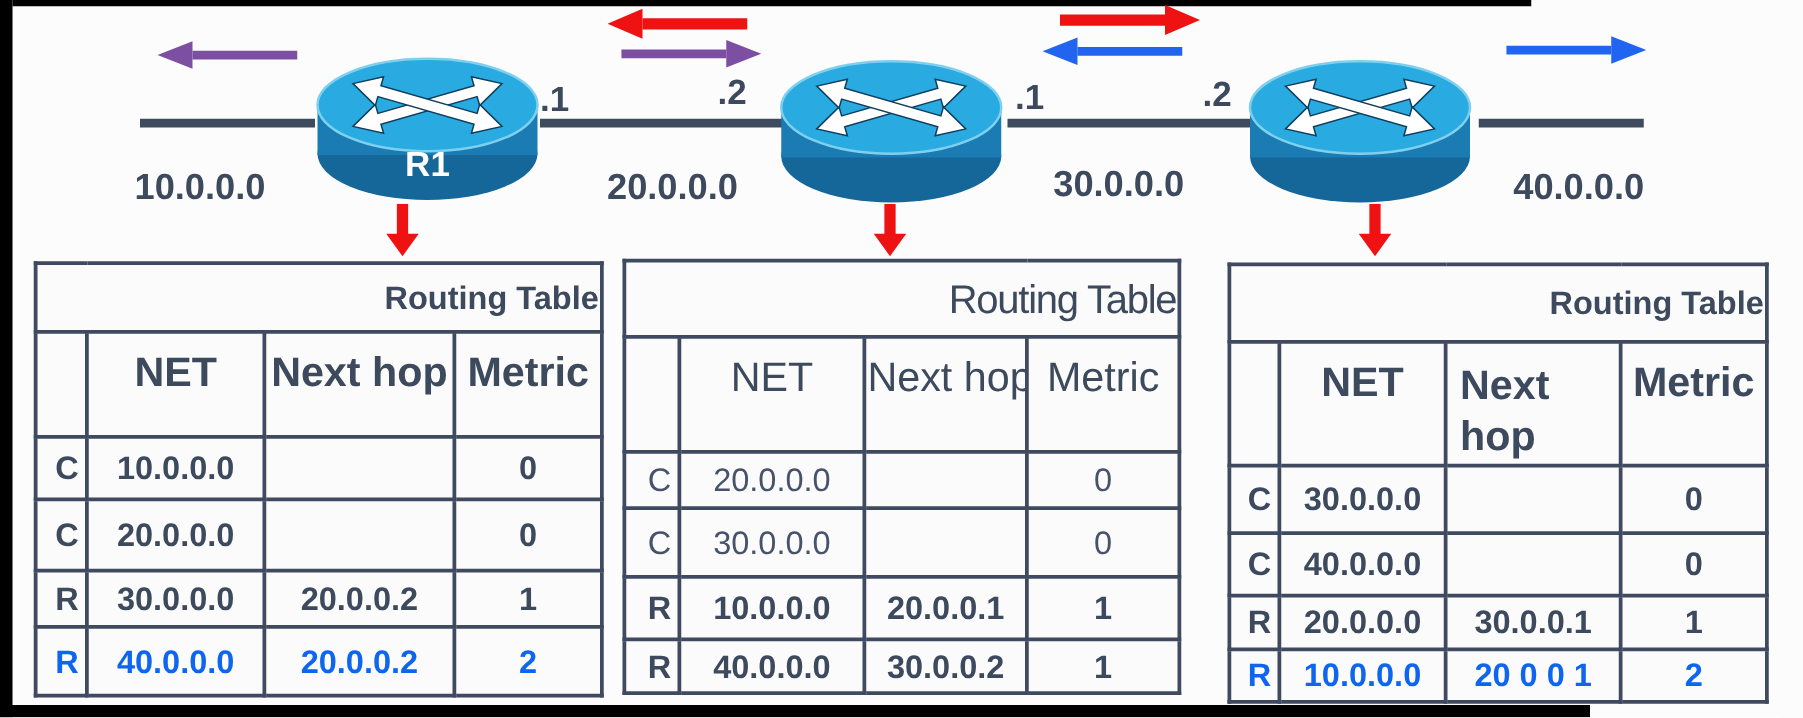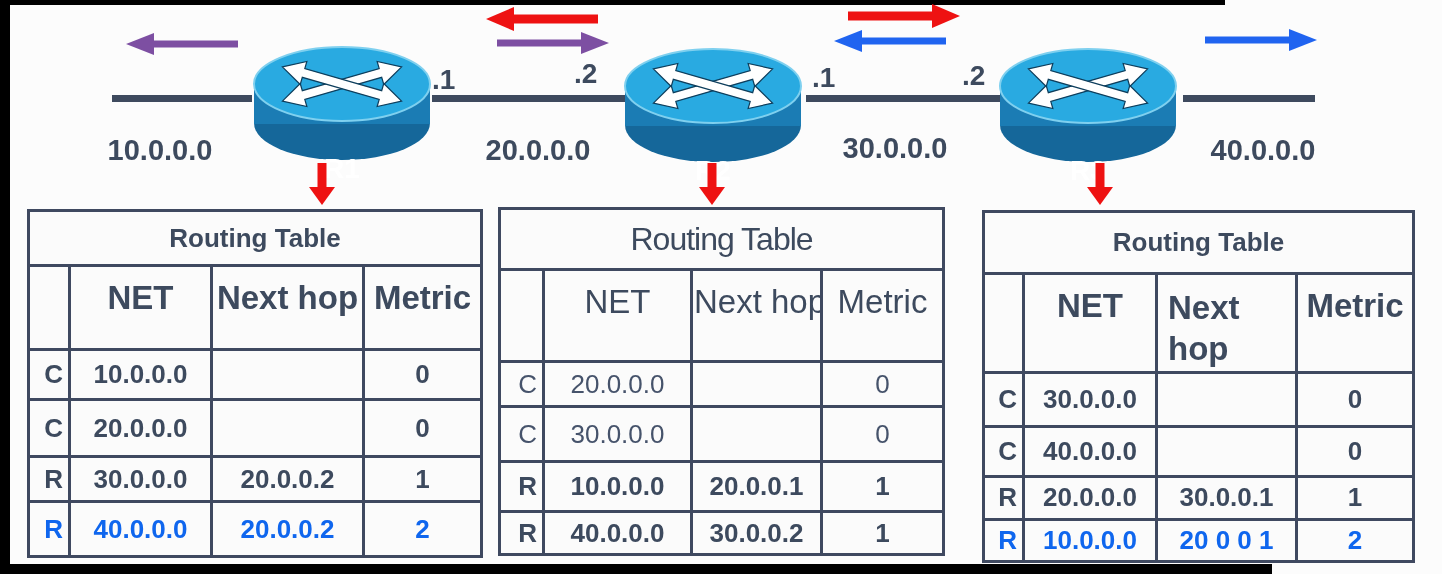--- a/index.html
+++ b/index.html
@@ -10,21 +10,21 @@
   .edge{position:absolute;background:#000000;}
   .edge-left{left:0;top:0;width:10px;height:574px;}
   .edge-top{left:10px;top:0;width:1215px;height:5px;}
   .edge-bottom{left:0;top:564px;width:1272px;height:10px;}
 
   .netline{position:absolute;height:7px;background:#3e4a5e;top:95px;}
 
   .router{position:absolute;width:190px;height:118px;}
   .router-label{
     position:absolute;left:0;right:0;top:72px;text-align:center;
-    color:#ffffff;font-weight:bold;font-size:28px;margin-top:37px;
+    color:#ffffff;font-weight:bold;font-size:28px;
   }
 
   .netlabel{
     position:absolute;width:150px;text-align:center;
     color:#3d4a5e;font-weight:bold;font-size:29px;
   }
   .iface{
     position:absolute;color:#3d4a5e;font-weight:bold;font-size:28px;
   }
 
@@ -32,21 +32,21 @@
   .darrow{position:absolute;width:26px;height:42px;}
 
   table.rt{
     position:absolute;border-collapse:collapse;table-layout:fixed;
     background:#fbfbfb;color:#3d4a5e;
   }
   table.rt td, table.rt th{
     border:3px solid #3f4960;overflow:hidden;white-space:nowrap;
   }
   td.title{
-    text-align:center;vertical-align:middle;font-weight:bold;font-size:36px;
+    text-align:right;vertical-align:middle;font-weight:bold;font-size:36px;
   }
   table.t2 td.title{font-weight:400;font-size:32px;letter-spacing:-1px;}
   table.rt th{
     vertical-align:top;padding-top:12px;text-align:center;
     font-weight:bold;font-size:33px;
   }
   table.t2 th{font-weight:400;}
   table.t3 th.nh{
     text-align:left;padding-left:10px;padding-right:46px;white-space:normal;
     line-height:1.25;
@@ -94,33 +94,31 @@
   <div class="router" style="left:618px;top:46px;">
     <svg viewBox="0 0 190 118" width="190" height="118">
       <ellipse cx="95" cy="79" rx="88" ry="37" fill="#15679a"></ellipse>
       <rect x="7" y="40" width="176" height="40" fill="#1b7cb4"></rect>
       <ellipse cx="95" cy="40" rx="88" ry="37" fill="#29aae1" stroke="#7fd0ef" stroke-width="2"></ellipse>
       <g fill="#ffffff" stroke="#0e3e5c" stroke-width="1.2">
         <path d="M-62,0 L-40,-12 L-40,-4.5 L40,-4.5 L40,-12 L62,0 L40,12 L40,4.5 L-40,4.5 L-40,12 Z" transform="translate(95,40) rotate(-16)"></path>
         <path d="M-62,0 L-40,-12 L-40,-4.5 L40,-4.5 L40,-12 L62,0 L40,12 L40,4.5 L-40,4.5 L-40,12 Z" transform="translate(95,40) rotate(16)"></path>
       </g>
     </svg>
-    <div class="router-label">R2</div>
   </div>
   <div class="router" style="left:993px;top:46px;">
     <svg viewBox="0 0 190 118" width="190" height="118">
       <ellipse cx="95" cy="79" rx="88" ry="37" fill="#15679a"></ellipse>
       <rect x="7" y="40" width="176" height="40" fill="#1b7cb4"></rect>
       <ellipse cx="95" cy="40" rx="88" ry="37" fill="#29aae1" stroke="#7fd0ef" stroke-width="2"></ellipse>
       <g fill="#ffffff" stroke="#0e3e5c" stroke-width="1.2">
         <path d="M-62,0 L-40,-12 L-40,-4.5 L40,-4.5 L40,-12 L62,0 L40,12 L40,4.5 L-40,4.5 L-40,12 Z" transform="translate(95,40) rotate(-16)"></path>
         <path d="M-62,0 L-40,-12 L-40,-4.5 L40,-4.5 L40,-12 L62,0 L40,12 L40,4.5 L-40,4.5 L-40,12 Z" transform="translate(95,40) rotate(16)"></path>
       </g>
     </svg>
-    <div class="router-label">R3</div>
   </div>
 
   <div class="iface" style="left:432px;top:64px;">.1</div>
   <div class="iface" style="left:574px;top:58px;">.2</div>
   <div class="iface" style="left:812px;top:62px;">.1</div>
   <div class="iface" style="left:962px;top:60px;">.2</div>
 
   <div class="netlabel" style="left:85px;top:134px;">10.0.0.0</div>
   <div class="netlabel" style="left:463px;top:134px;">20.0.0.0</div>
   <div class="netlabel" style="left:820px;top:132px;">30.0.0.0</div>

